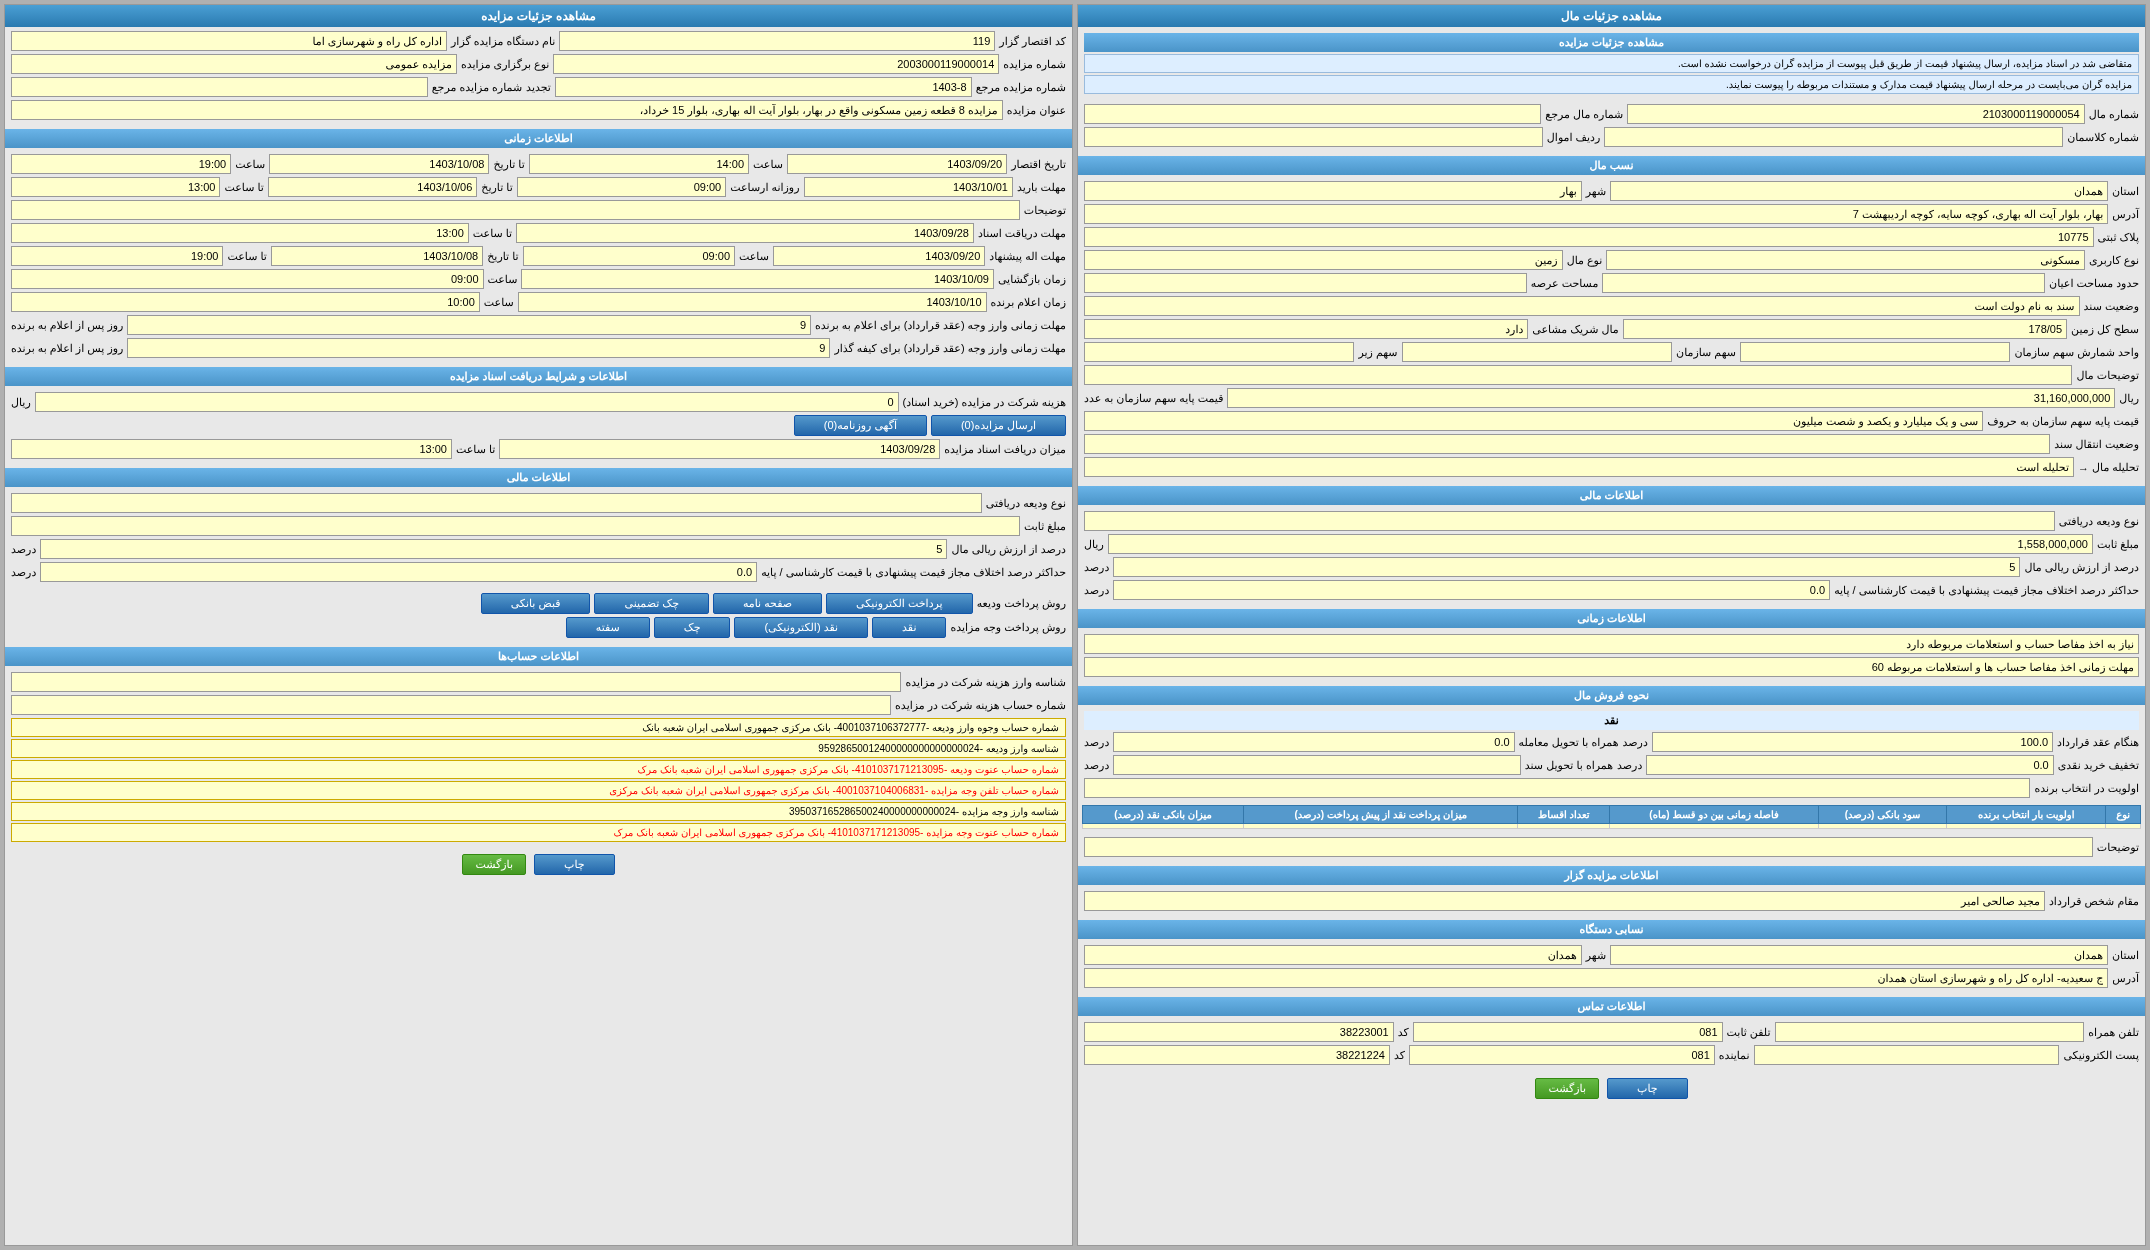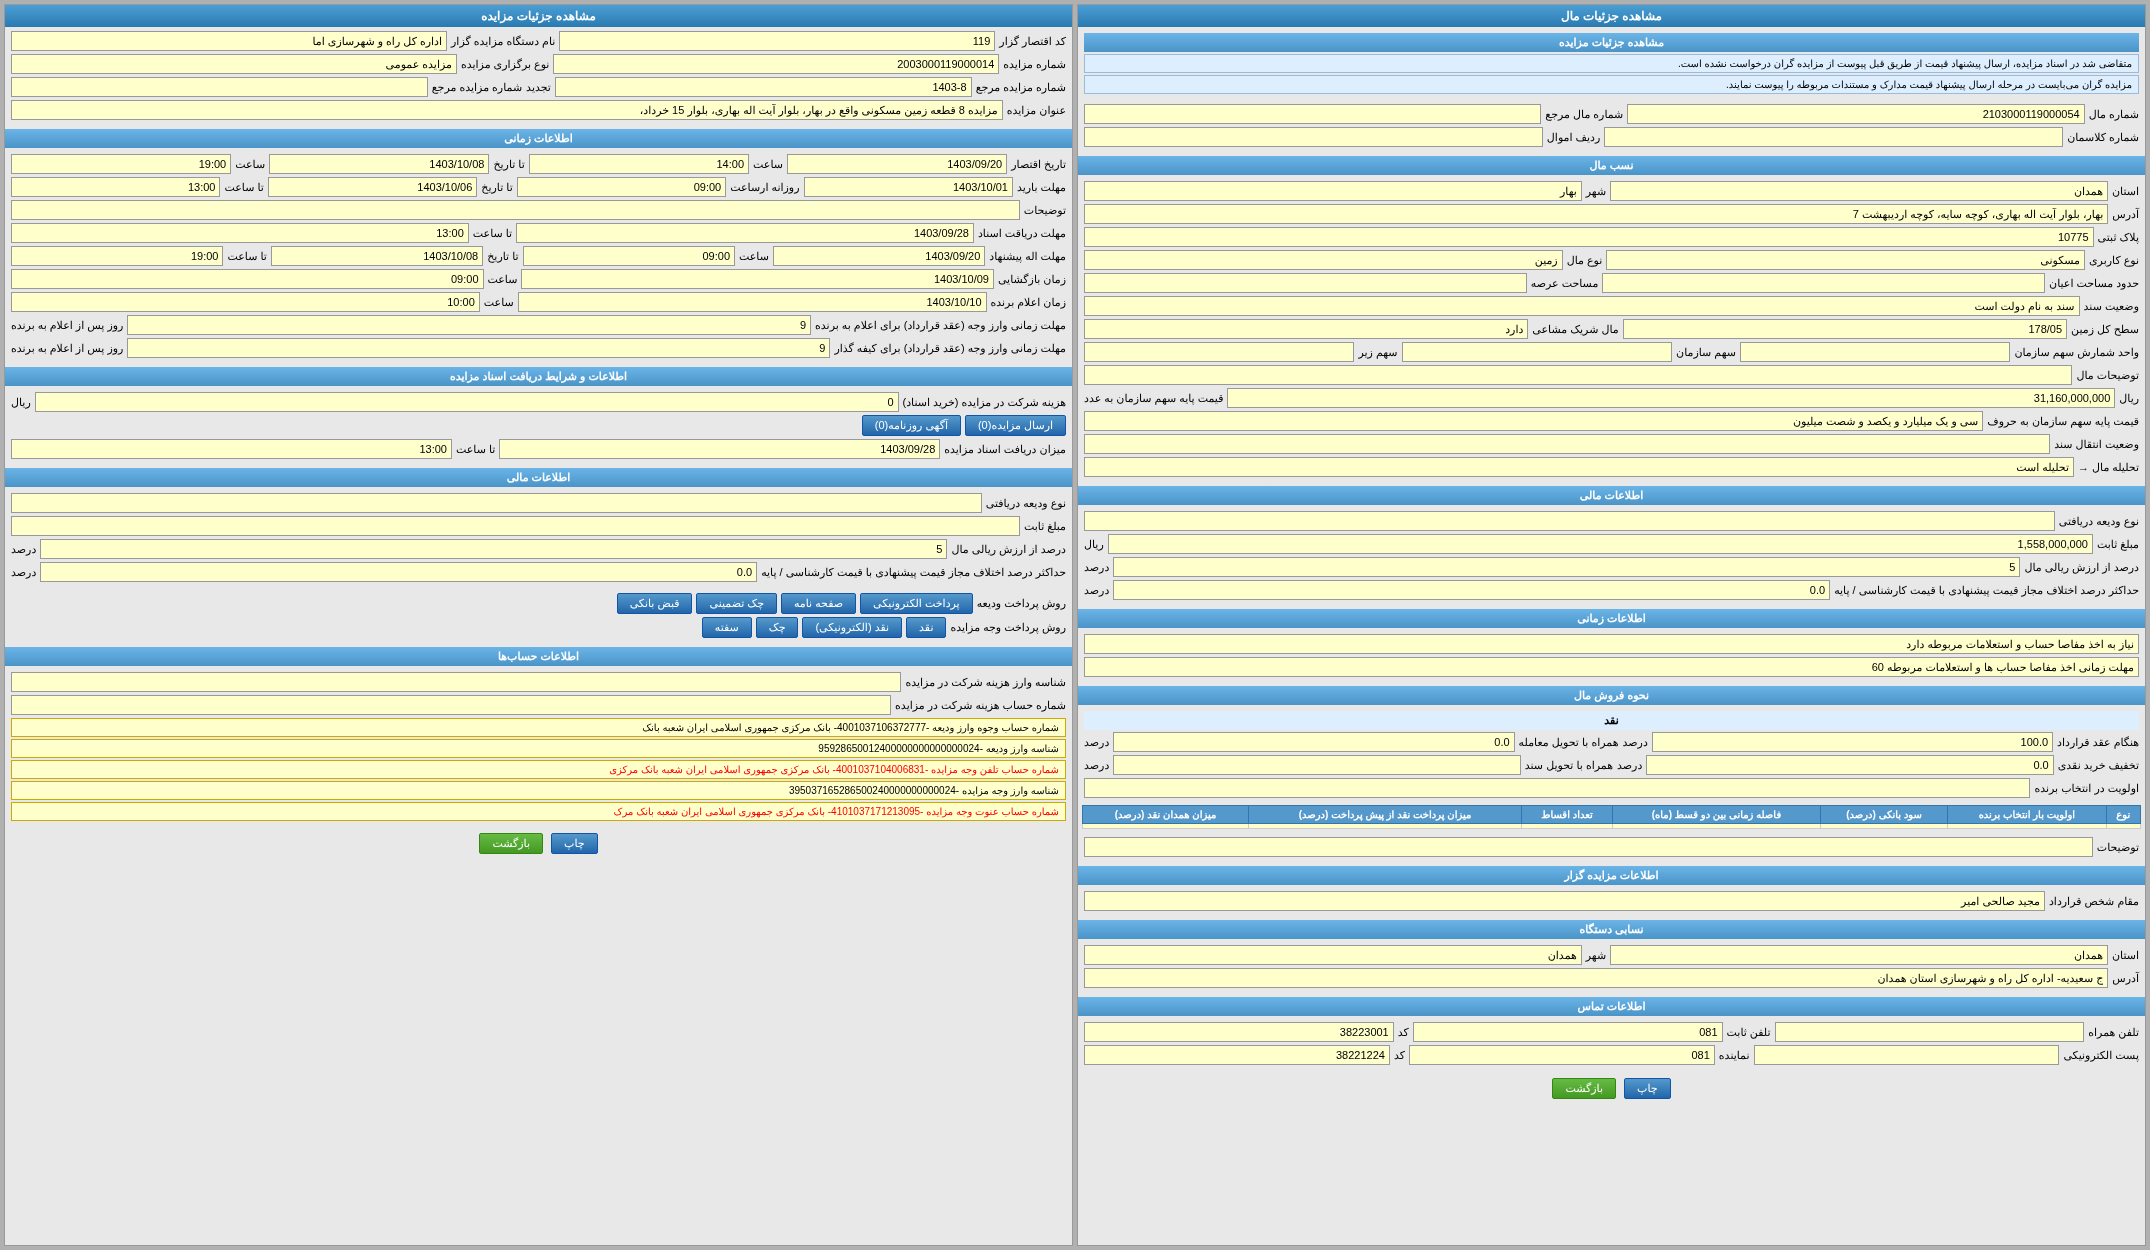--- a/index.html
+++ b/index.html
@@ -74,21 +74,21 @@
       border: 1px solid #99bbdd;
       padding: 3px 6px;
       font-size: 10px;
       margin: 2px 0;
       text-align: right;
     }
     .btn-blue {
       background: linear-gradient(to bottom, #5599cc, #2266aa);
       color: white;
       border: 1px solid #1155aa;
-      padding: 3px 12px;
+      padding: 3px 29px;
       font-size: 11px;
       font-family: Tahoma, Arial, sans-serif;
       cursor: pointer;
       border-radius: 2px;
     }
     .btn-green {
       background: linear-gradient(to bottom, #66bb44, #449922);
       color: white;
       border: 1px solid #338811;
       padding: 3px 12px;
@@ -300,21 +300,21 @@
     <div style="overflow-x:auto;padding:0 4px 4px 4px;">
       <table class="installment-table">
         <thead>
           <tr>
             <th>نوع</th>
             <th>اولویت بار انتخاب برنده</th>
             <th>سود بانکی (درصد)</th>
             <th>فاصله زمانی بین دو قسط (ماه)</th>
             <th>تعداد اقساط</th>
             <th>میزان پرداخت نقد از پیش پرداخت (درصد)</th>
-            <th>میزان همدان نقد (درصد)</th>
+            <th>میزان بانکی نقد (درصد)</th>
           </tr>
         </thead>
         <tbody>
           <tr>
             <td></td>
             <td></td>
             <td></td>
             <td></td>
             <td></td>
             <td></td>
@@ -545,20 +545,21 @@
       <div class="form-row">
         <span class="label">شناسه وارز هزینه شرکت در مزایده</span>
         <input class="input-field full-width" readonly="" style="">
       </div>
       <div class="form-row mt2">
         <span class="label">شماره حساب هزینه شرکت در مزایده</span>
         <input class="input-field full-width" readonly="" style="">
       </div>
       <div class="account-info-box">شماره حساب وجوه وارز ودیعه -4001037106372777- بانک مرکزی جمهوری اسلامی ایران شعبه بانک</div>
       <div class="account-info-box">شناسه وارز ودیعه -95928650012400000000000000024</div>
+      <div class="account-info-box text-red">شماره حساب عنوت ودیعه -4101037171213095- بانک مرکزی جمهوری اسلامی ایران شعبه بانک مرک</div>
       <div class="account-info-box text-red">شماره حساب تلفن وجه مزایده -4001037104006831- بانک مرکزی جمهوری اسلامی ایران شعبه بانک مرکزی</div>
       <div class="account-info-box">شناسه وارز وجه مزایده -395037165286500240000000000024</div>
       <div class="account-info-box text-red">شماره حساب عنوت وجه مزایده -4101037171213095- بانک مرکزی جمهوری اسلامی ایران شعبه بانک مرک</div>
     </div>
 
     <div style="display:flex;justify-content:center;gap:8px;padding:6px;">
       <button class="btn-blue">چاپ</button>
       <button class="btn-green">بازگشت</button>
     </div>
   </div>

